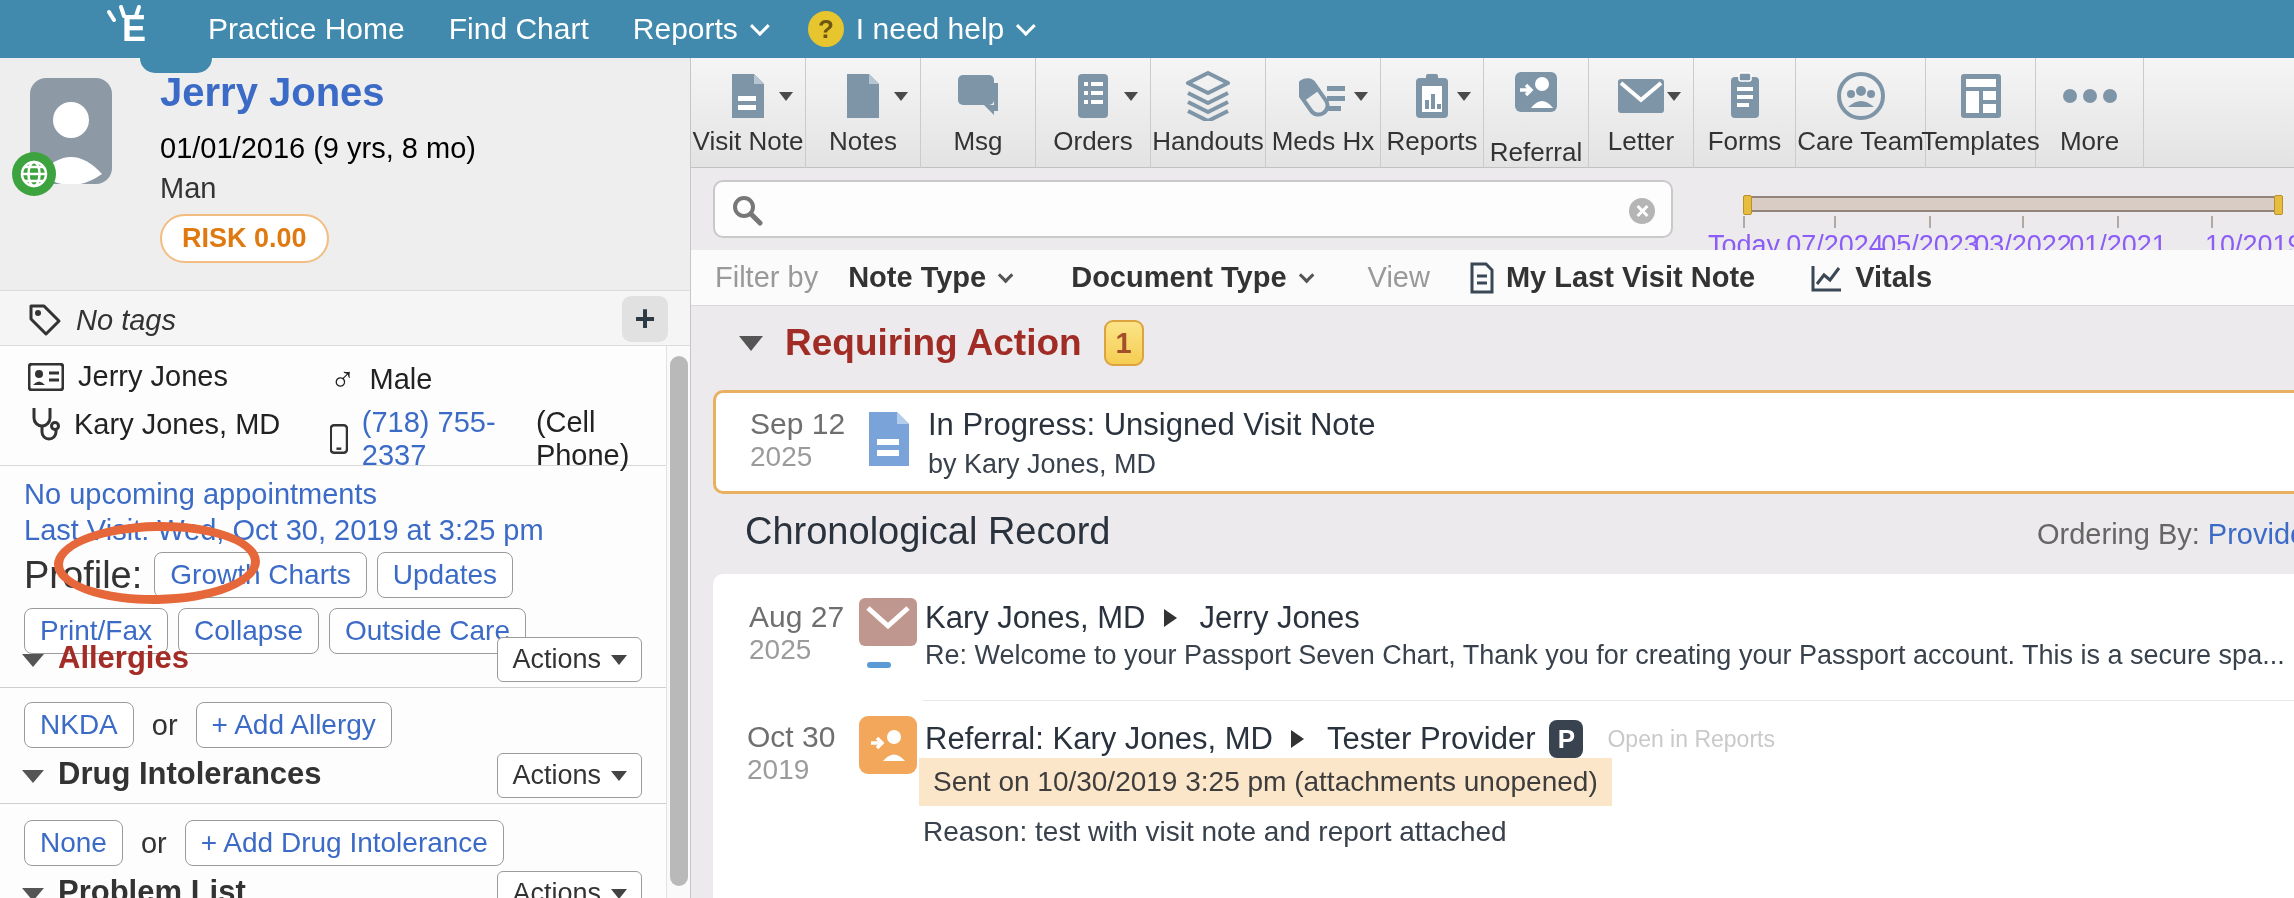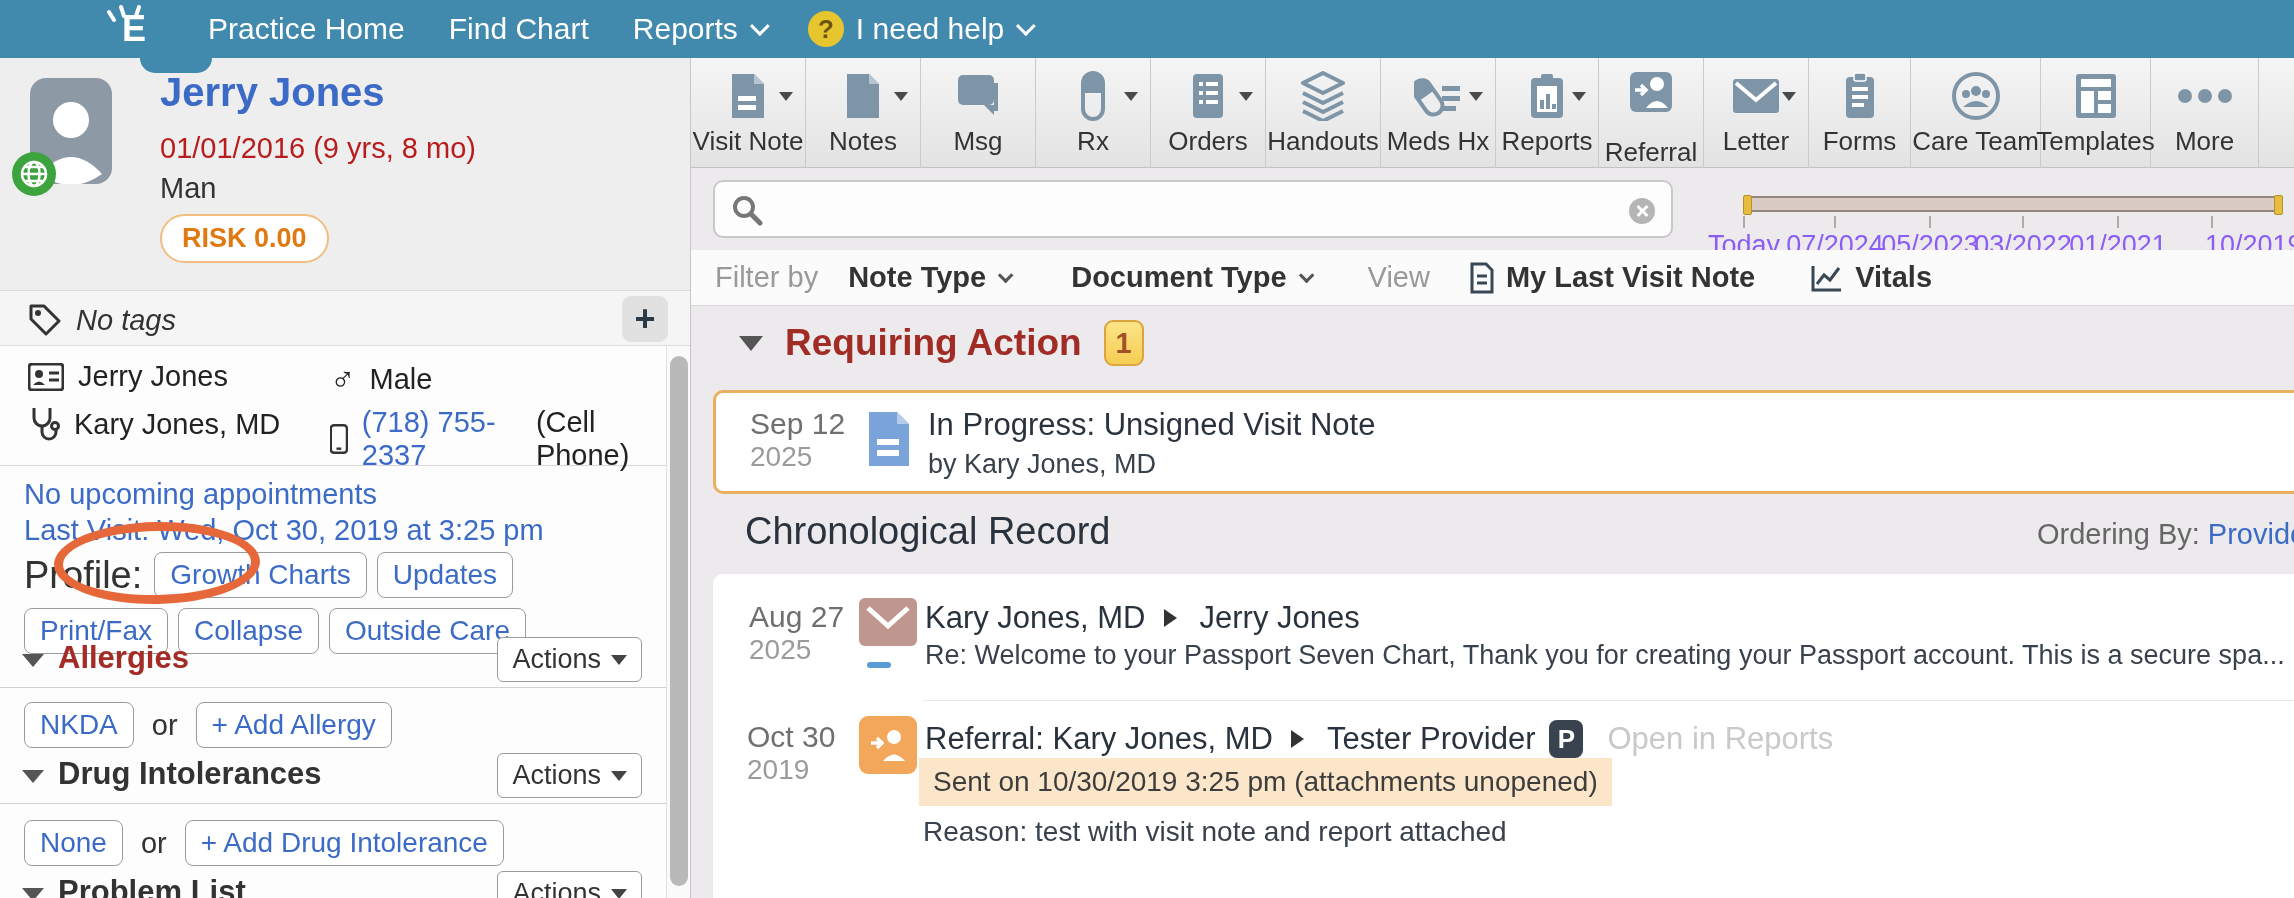--- a/index.html
+++ b/index.html
@@ -15,21 +15,21 @@
   .nav-item { color:#fff; font-size:30px; margin-left:44px; display:flex; align-items:center; gap:12px; cursor:pointer; }
   .nav-item:first-of-type { margin-left:32px; }
   .chev { width:14px; height:14px; border-right:3px solid #fff; border-bottom:3px solid #fff; transform:rotate(45deg) translateY(-4px); display:inline-block; }
   .help-circle { width:36px; height:36px; border-radius:50%; background:#e7c52f; color:#6d5512; font-weight:bold; font-size:26px; display:flex; align-items:center; justify-content:center; }
 
   
   .sidebar { position:absolute; top:58px; left:0; width:690px; height:840px; background:#efeeef; }
   .avatar { position:absolute; left:30px; top:20px; width:82px; height:106px; background:#8d99a4; border-radius:16px; overflow:hidden; }
   .globe-badge { position:absolute; left:12px; top:94px; width:44px; height:44px; border-radius:50%; background:#3da33f; display:flex; align-items:center; justify-content:center; z-index:2; }
   .pt-name { position:absolute; left:160px; top:12px; font-size:40px; font-weight:bold; color:#3b6bc6; }
-  .pt-dob { position:absolute; left:160px; top:74px; font-size:29px; color:#b91c1c; }
+  .pt-dob { position:absolute; left:160px; top:74px; font-size:29px; color:#000000; }
   .pt-sex { position:absolute; left:160px; top:114px; font-size:29px; color:#333;text-align:center; }
   .risk-pill { position:absolute; left:160px; top:156px; border:2px solid #f2bd80; border-radius:999px; background:#fff; color:#e07a10; font-weight:bold; font-size:27px; padding:7px 20px; }
   .tags-row { position:absolute; left:0; top:232px; width:690px; height:56px; background:#f6f5f6; border-top:1px solid #dcdcdc; border-bottom:1px solid #dcdcdc; }
   .no-tags { position:absolute; left:76px; top:13px; font-style:italic; font-size:29px; color:#333; }
   .tag-ic { position:absolute; left:28px; top:12px; }
   .add-tag-btn { position:absolute; right:22px; top:5px; width:46px; height:46px; background:#e2e1e2; border-radius:9px; color:#2c3a46; font-size:36px; font-weight:bold; display:flex; align-items:center; justify-content:center; cursor:pointer; }
   .sb-scroll { position:absolute; left:0; top:288px; width:666px; height:552px; background:#fdfdfd; overflow:hidden; }
   .sb-scrollbar { position:absolute; right:0; top:288px; width:24px; height:552px; background:#fafafa; border-left:1px solid #e2e2e2; }
   .sb-thumb { position:absolute; left:3px; top:10px; width:18px; height:530px; background:#b9b9b9; border-radius:9px; }
   .demo { position:absolute; left:0; top:0; width:666px; height:120px; border-bottom:1px solid #d8d8d8; }
@@ -93,21 +93,21 @@
   .tri-right { width:0; height:0; border:9px solid transparent; border-left:13px solid #333; margin-left:4px; }
   .chrono-title { position:absolute; left:54px; top:204px; font-size:38px; font-weight:500; color:#2a333d; }
   .ordering { position:absolute; left:1346px; top:212px; width:258px; overflow:hidden; white-space:nowrap; font-size:29px; }
   .ordering .lbl { color:#666; } .ordering .val { color:#3b6bc6; cursor:pointer; }
   .rec-card { left:22px; top:268px; width:1600px; height:340px; border-radius:10px 10px 0 0; }
   .rec-divider { position:absolute; left:210px; top:126px; width:1380px; height:1px; background:#e8e8e8; }
   .msg-icon-box { position:absolute; left:146px; top:24px; width:58px; height:48px; background:#bf978e; border-radius:6px; display:flex; align-items:center; justify-content:center; }
   .blue-dash { position:absolute; left:154px; top:88px; width:24px; height:6px; background:#5b9bd5; border-radius:3px; }
   .ref-icon-box { position:absolute; left:146px; top:142px; width:58px; height:58px; background:#f2a75b; border-radius:9px; display:flex; align-items:center; justify-content:center; }
   .p-badge { min-width:34px; height:38px; background:#39434f; border-radius:8px; color:#fff; font-weight:bold; font-size:26px; display:flex; align-items:center; justify-content:center; padding:0 6px; }
-  .open-reports { color:#c9c9c9; font-size:31px; margin-left:10px; cursor:pointer; }
+  .open-reports { color:#c9c9c9; font-size:23px; margin-left:10px; cursor:pointer; }
   .highlight-line { position:absolute; left:206px; top:184px; background:#fbe6ca; font-size:28px; color:#3d3d3d; padding:8px 14px; white-space:nowrap; }
   .reason-line { position:absolute; left:210px; top:242px; font-size:28px; color:#39424c; white-space:nowrap; }
   .doc-icon-box { position:absolute; left:150px; top:16px; }
   svg { display:block; }
 </style>
 </head>
 <body>
 
 <div class="app">
 
@@ -286,30 +286,20 @@
       </div>
       <div class="tb-btn" style="width:115px;">
         <span class="tb-ic">
             <svg width="44" height="46" viewBox="0 0 44 46">
               <rect x="2" y="2" width="36" height="30" rx="5" fill="#7e95a8"></rect>
               <path d="M14 32 h24 v10 l-10 -10" fill="#7e95a8"></path>
               <rect x="38" y="10" width="4" height="28" fill="#7e95a8"></rect>
             </svg>
           </span>
         <span class="tb-lbl">Msg</span>
-      </div>
-      <div class="tb-btn" style="width:115px;">
-        <span class="tb-ic">
-            <svg width="26" height="50" viewBox="0 0 26 50">
-              <rect x="3" y="2" width="20" height="46" rx="10" fill="none" stroke="#7e95a8" stroke-width="4"></rect>
-              <path d="M3 12 a10 10 0 0 1 20 0 v10 h-20 z" fill="#7e95a8"></path>
-            </svg>
-          </span>
-        <span class="dd-caret"></span>
-        <span class="tb-lbl">Rx</span>
       </div>
       <div class="tb-btn" style="width:115px;">
         <span class="tb-ic">
             <svg width="34" height="48" viewBox="0 0 34 48">
               <rect x="2" y="2" width="30" height="44" rx="4" fill="#7e95a8"></rect>
               <g fill="#fff">
                 <rect x="8" y="10" width="4" height="4"></rect>
                 <rect x="15" y="10" width="12" height="4"></rect>
                 <rect x="8" y="19" width="4" height="4"></rect>
                 <rect x="15" y="19" width="12" height="4"></rect>

